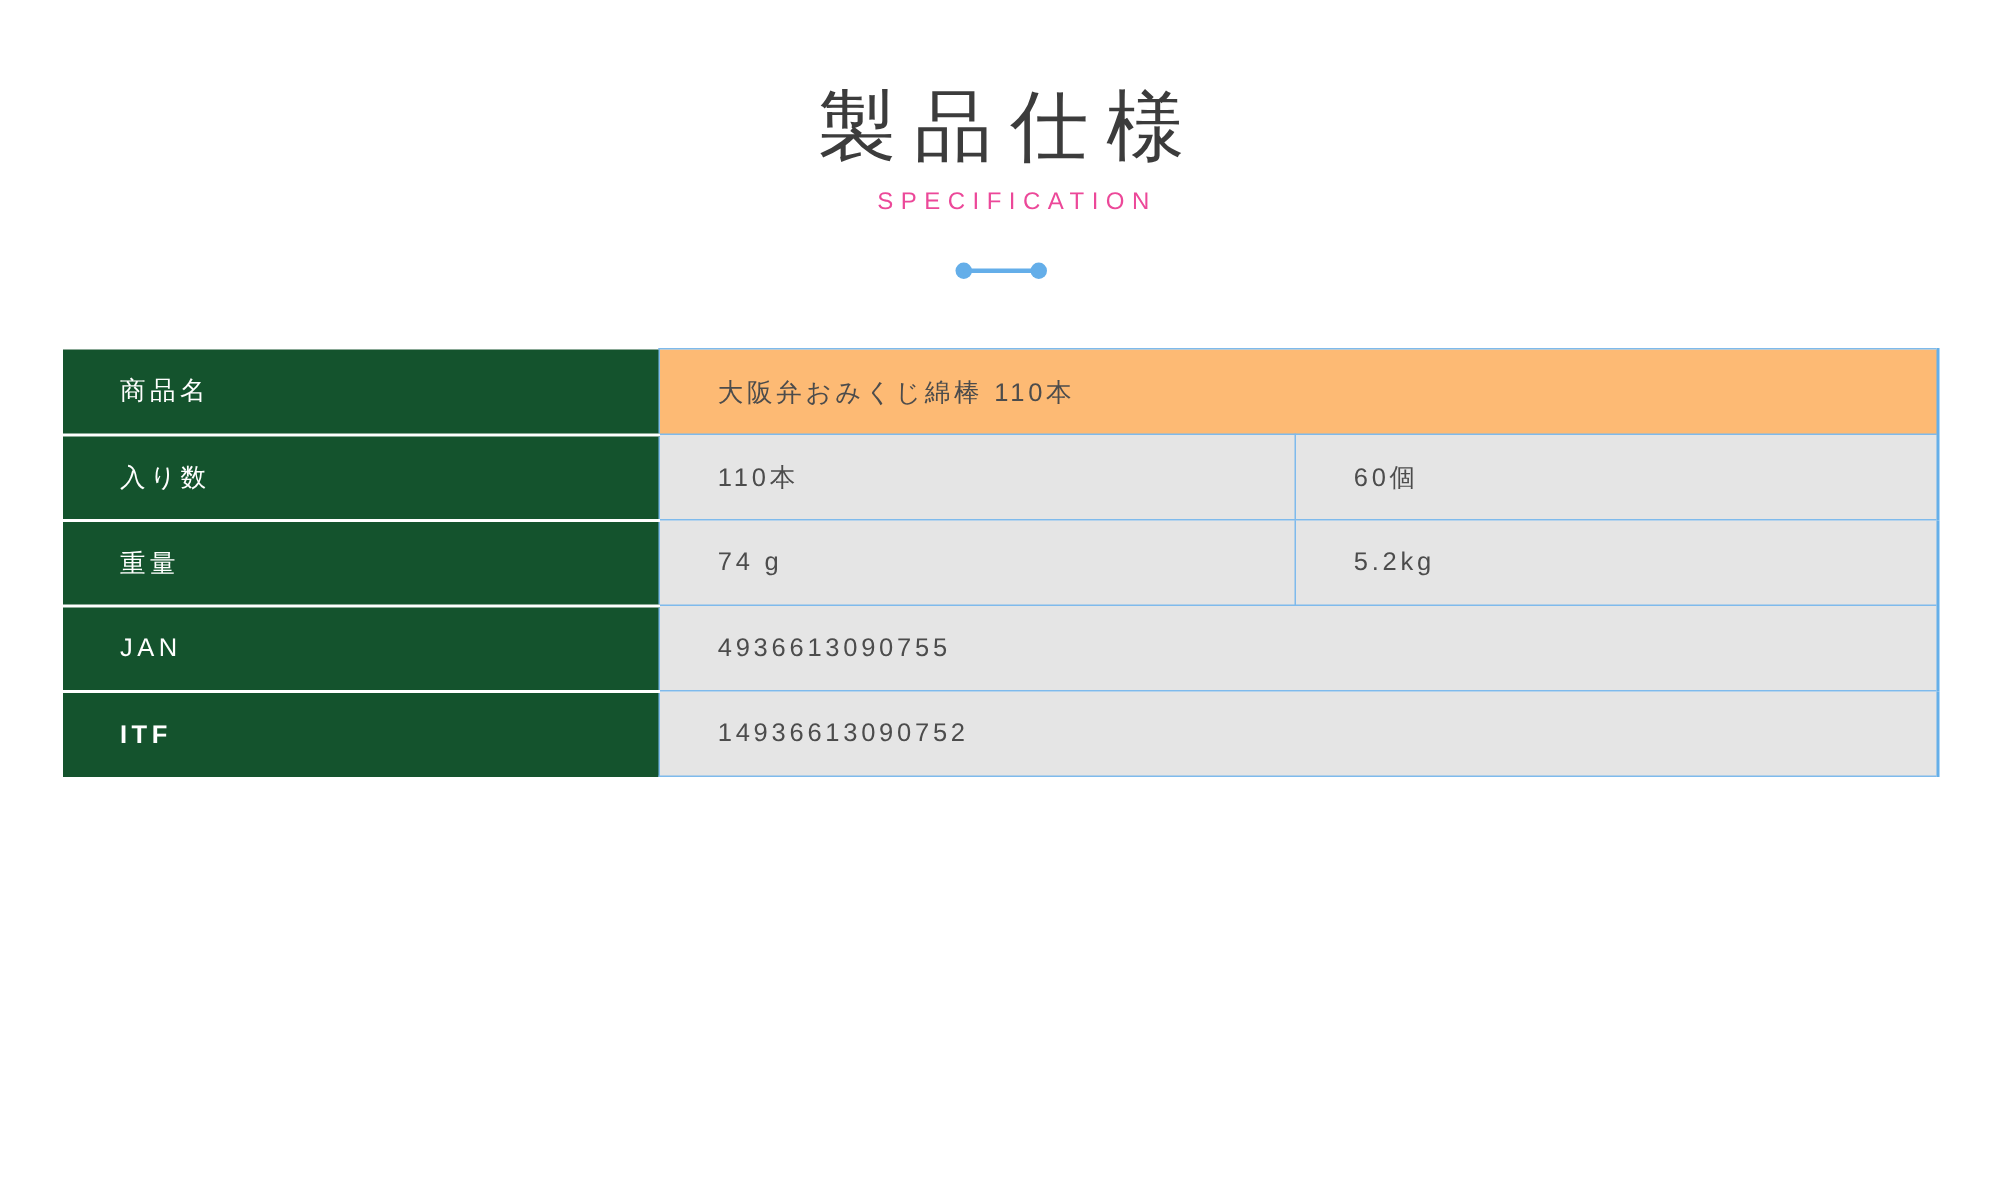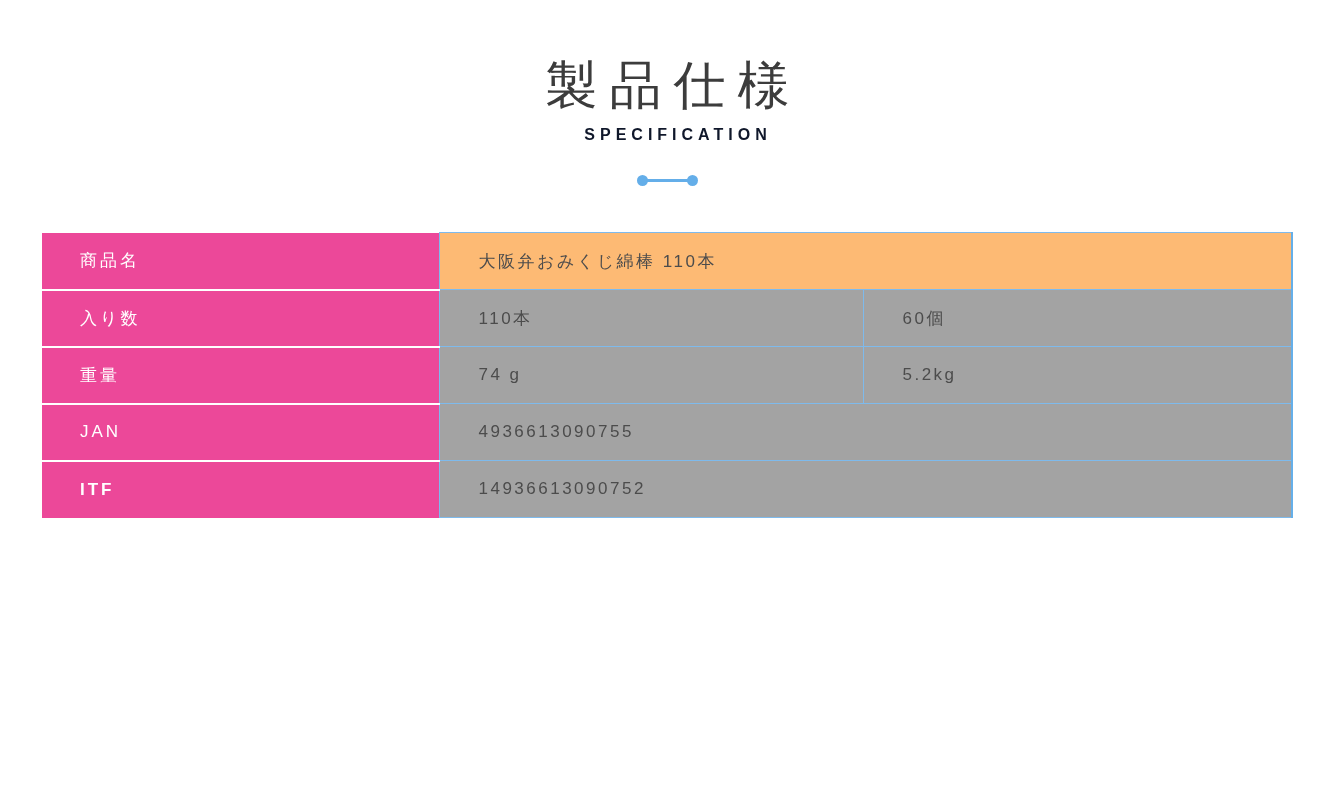--- a/index.html
+++ b/index.html
@@ -20,22 +20,22 @@
     font-size: 52px;
     line-height: 1.2;
     font-weight: 400;
     color: #3c3c3c;
     letter-spacing: 12px;
     padding-left: 12px; 
   }
   .subtitle {
     margin-top: 10px;
     font-size: 16px;
-    font-weight: 700;
-    color: #0f172a;
+    font-weight: 400;
+    color: #ec4899;
     letter-spacing: 5px;
     padding-left: 21px;
   }
   .divider {
     position: relative;
     width: 61px;
     height: 11px;
     margin: 31px auto 0;
   }
   .divider .line {
@@ -60,35 +60,35 @@
     width: 1250px;
     margin: 46px auto 0;
     border-collapse: collapse;
     table-layout: fixed;
   }
   .spec-table col.c-label { width: 398px; }
   .spec-table col.c-v1    { width: 424px; }
   .spec-table col.c-v2    { width: 428px; }
 
   .spec-table th {
-    background: #ec4899;
+    background: #14532d;
     color: #ffffff;
     font-weight: 400;
     font-size: 17px;
     letter-spacing: 3px;
     text-align: left;
     vertical-align: middle;
     height: 57px;
     padding: 0 12px 0 38px;
     border-bottom: 2px solid #ffffff;
   }
   .spec-table tr:last-child th { border-bottom: none; font-weight: bold; }
 
   .spec-table td {
-    background: #a3a3a3;
+    background: #e5e5e5;
     color: #4c4c4c;
     font-size: 17px;
     letter-spacing: 2.5px;
     vertical-align: middle;
     height: 57px;
     padding: 0 12px 0 38px;
     border: 1px solid #7ebaec;
   }
   .spec-table td:last-child { border-right: 2px solid #65afe9; }
   .spec-table tr.highlight td { background: #fdba74; }

